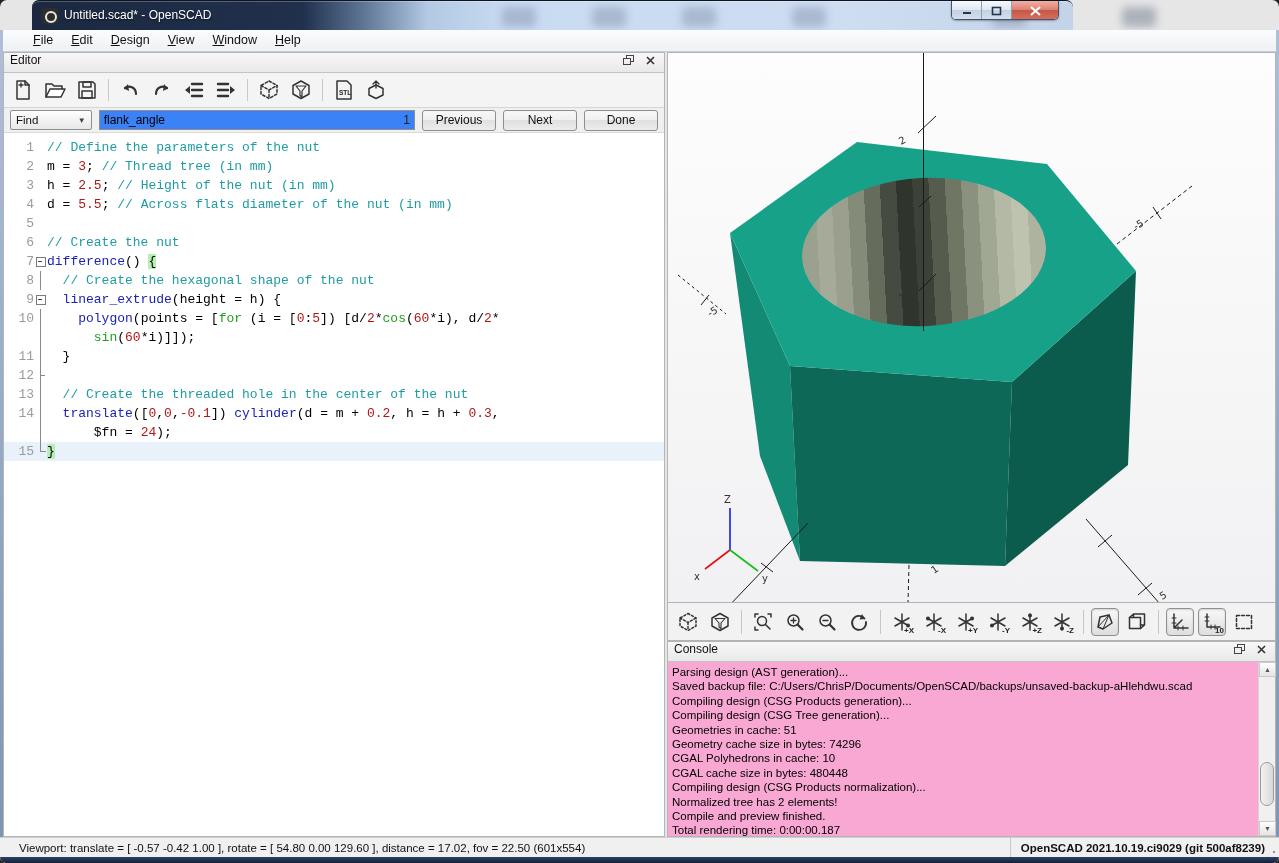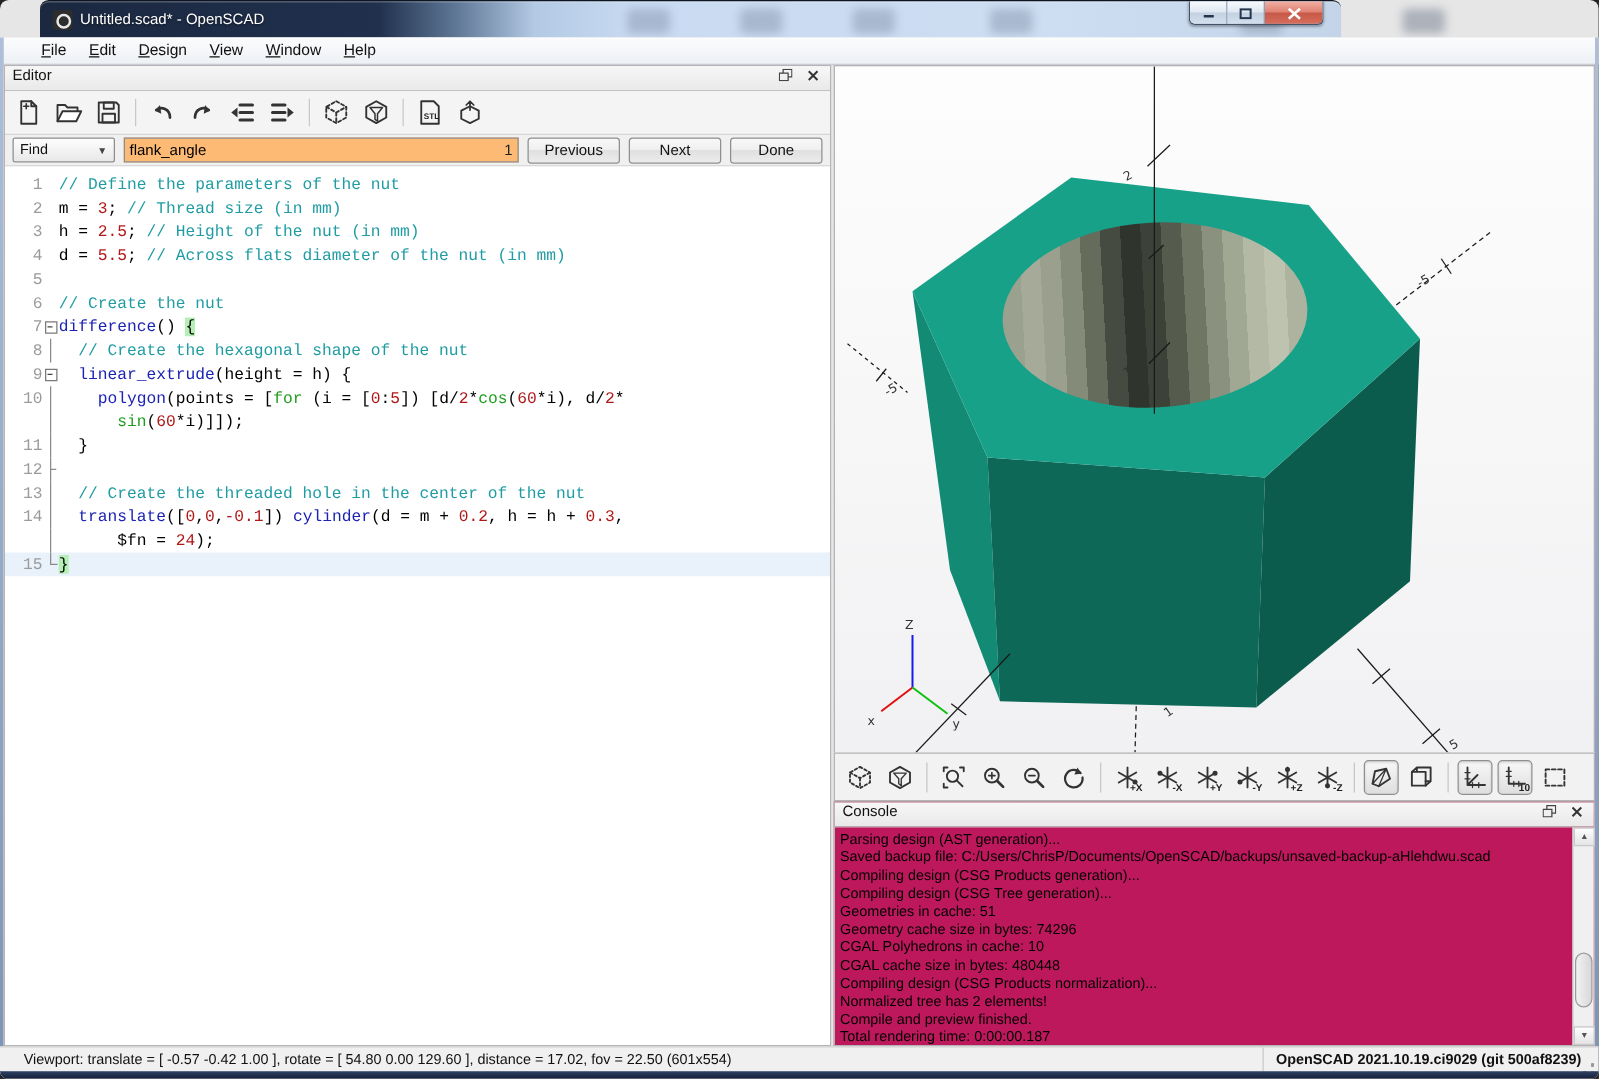--- a/index.html
+++ b/index.html
@@ -26,21 +26,21 @@
   .dock-header .spacer{flex:1;}
   .dock-hbtn{width:16px;height:14px;display:flex;align-items:center;justify-content:center;margin-left:6px;}
   
   .editor-dock{position:absolute;left:3px;top:52px;width:662px;height:785px;background:#ffffff;border:1px solid #b4b4b4;}
   .etoolbar{height:35px;background:#f4f4f4;border-bottom:1px solid #d6d6d6;display:flex;align-items:center;padding:0 6px;gap:6px;}
   .ebtn{width:26px;height:26px;display:flex;align-items:center;justify-content:center;border:1px solid transparent;border-radius:3px;}
   .etb-sep{width:1px;height:22px;background:#c8c8c8;margin:0 2px;}
   .findbar{height:25px;background:#f0f0f0;border-bottom:1px solid #d9d9d9;display:flex;align-items:center;padding:0 6px;gap:7px;}
   .find-combo{width:82px;height:20px;background:linear-gradient(#fefefe,#e8e8e8);border:1px solid #8e8e8e;border-radius:2px;font-size:11.5px;display:flex;align-items:center;padding:0 5px;color:#111;}
   .find-combo .arrow{margin-left:auto;font-size:8px;color:#444;}
-  .find-input{width:318px;height:20px;background:#fdba74;border:1px solid #8e8e8e;display:flex;align-items:center;font-size:12px;padding:0 4px;color:#000;}
+  .find-input{width:318px;height:20px;background:#3b82f6;border:1px solid #8e8e8e;display:flex;align-items:center;font-size:12px;padding:0 4px;color:#000;}
   .find-input .count{margin-left:auto;color:#222;}
   .fbtn{height:21px;min-width:74px;background:linear-gradient(#f8f8f8 0%,#f0f0f0 45%,#e0e0e0 50%,#ececec 100%);border:1px solid #8e8e8e;border-radius:3px;font-size:12px;display:flex;align-items:center;justify-content:center;color:#111;}
   
   .code-area{position:absolute;left:0;top:82px;right:0;bottom:0;background:#fff;overflow:hidden;padding-top:3px;font-family:"Liberation Mono",monospace;font-size:13px;line-height:19px;}
   .crow{display:flex;height:19px;white-space:pre;}
   .crow.cur{background:#e9f2fb;}
   .ln{width:30px;text-align:right;color:#9b9b9b;flex:none;}
   .fold{width:13px;flex:none;position:relative;}
   .fold.rail::before,.fold.tick::before,.fold.corner::before{content:'';position:absolute;left:6px;top:0;bottom:0;width:1px;background:#8a8a8a;}
   .fold.corner::before{bottom:9px;}
@@ -58,21 +58,21 @@
   
   .view3d{position:absolute;left:667px;top:52px;width:609px;height:550px;background:linear-gradient(#fdfdfd,#f1f1f3);border:1px solid #b4b4b4;border-bottom:none;overflow:hidden;}
   .view3d svg{position:absolute;left:0;top:0;}
   .nut-hole{position:absolute;left:134px;top:125px;width:244px;height:148px;border-radius:50%;transform:rotate(-3deg);}
   .vp-toolbar{position:absolute;left:667px;top:602px;width:609px;height:39px;background:#f2f2f2;border:1px solid #b4b4b4;display:flex;align-items:center;padding:0 6px;gap:4px;}
   .vbtn{width:28px;height:28px;position:relative;display:flex;align-items:center;justify-content:center;border:1px solid transparent;border-radius:4px;flex:none;}
   .vbtn.pressed{border:1px solid #8f8f8f;background:linear-gradient(#f8f8f8,#dedede);box-shadow:inset 0 1px 2px rgba(0,0,0,.15);}
   .vlbl{position:absolute;right:1px;bottom:0;font-size:8px;color:#222;font-weight:bold;}
   .vtb-sep{width:1px;height:24px;background:#c6c6c6;margin:0 3px;flex:none;}
   
-  .console-dock{position:absolute;left:667px;top:641px;width:609px;height:196px;background:#be185d;border:1px solid #b4b4b4;}
+  .console-dock{position:absolute;left:667px;top:641px;width:609px;height:196px;background:#f9a8d4;border:1px solid #b4b4b4;}
   .console-output{position:absolute;left:0;top:20px;right:17px;bottom:0;overflow:hidden;padding:3px 0 0 4px;font-size:11.5px;line-height:14.4px;color:#000;}
   .con-scroll{position:absolute;right:0;top:20px;width:17px;bottom:0;background:#f0f0f0;border-left:1px solid #d5d5d5;}
   .con-arrow{position:absolute;left:0;width:17px;height:15px;display:flex;align-items:center;justify-content:center;font-size:7px;color:#555;background:linear-gradient(#fdfdfd,#e5e5e5);border:1px solid #c9c9c9;}
   .con-thumb{position:absolute;left:1px;width:14px;height:44px;top:100px;background:linear-gradient(90deg,#f2f2f2,#d8d8d8);border:1px solid #9a9a9a;border-radius:7px;}
   
   .statusbar{position:absolute;left:0;top:837px;width:1279px;height:20px;background:#f0f0f0;border-top:1px solid #cfcfcf;display:flex;align-items:center;font-size:11.5px;color:#111;}
   .status-left{padding-left:6px;flex:1;margin-left:13px;}
   .status-right{border-left:1px solid #c8c8c8;padding:0 14px 0 10px;height:100%;display:flex;align-items:center;font-weight:bold;}
   .grip{position:absolute;right:2px;bottom:2px;width:12px;height:12px;
     background:radial-gradient(circle 1.4px at 9px 3px,#999 1.4px,transparent 1.6px),radial-gradient(circle 1.4px at 9px 9px,#999 1.4px,transparent 1.6px),radial-gradient(circle 1.4px at 3px 9px,#999 1.4px,transparent 1.6px);}
@@ -226,21 +226,21 @@
           <span>flank_angle</span>
           <span class="count">1</span>
         </div>
       <div class="fbtn">Previous</div>
       <div class="fbtn">Next</div>
       <div class="fbtn">Done</div>
     </div>
 
     <div class="code-area">
         <div class="crow"><span class="ln">1</span><span class="fold "></span><span class="cline"><span class="sg-c">// Define the parameters of the nut</span></span></div>
-        <div class="crow"><span class="ln">2</span><span class="fold "></span><span class="cline"><span class="sg-t">m = </span><span class="sg-n">3</span><span class="sg-t">; </span><span class="sg-c">// Thread size (in mm)</span></span></div>
+        <div class="crow"><span class="ln">2</span><span class="fold "></span><span class="cline"><span class="sg-t">m = </span><span class="sg-n">3</span><span class="sg-t">; </span><span class="sg-c">// Thread tree (in mm)</span></span></div>
         <div class="crow"><span class="ln">3</span><span class="fold "></span><span class="cline"><span class="sg-t">h = </span><span class="sg-n">2.5</span><span class="sg-t">; </span><span class="sg-c">// Height of the nut (in mm)</span></span></div>
         <div class="crow"><span class="ln">4</span><span class="fold "></span><span class="cline"><span class="sg-t">d = </span><span class="sg-n">5.5</span><span class="sg-t">; </span><span class="sg-c">// Across flats diameter of the nut (in mm)</span></span></div>
         <div class="crow"><span class="ln">5</span><span class="fold "></span><span class="cline"></span></div>
         <div class="crow"><span class="ln">6</span><span class="fold "></span><span class="cline"><span class="sg-c">// Create the nut</span></span></div>
         <div class="crow"><span class="ln">7</span><span class="fold box"></span><span class="cline"><span class="sg-k">difference</span><span class="sg-t">() </span><span class="sg-hb">{</span></span></div>
         <div class="crow"><span class="ln">8</span><span class="fold rail"></span><span class="cline"><span class="sg-t">  </span><span class="sg-c">// Create the hexagonal shape of the nut</span></span></div>
         <div class="crow"><span class="ln">9</span><span class="fold box"></span><span class="cline"><span class="sg-t">  </span><span class="sg-k">linear_extrude</span><span class="sg-t">(height = h) {</span></span></div>
         <div class="crow"><span class="ln">10</span><span class="fold rail"></span><span class="cline"><span class="sg-t">    </span><span class="sg-k">polygon</span><span class="sg-t">(points = [</span><span class="sg-g">for</span><span class="sg-t"> (i = [</span><span class="sg-n">0</span><span class="sg-t">:</span><span class="sg-n">5</span><span class="sg-t">]) [d/</span><span class="sg-n">2</span><span class="sg-t">*</span><span class="sg-g">cos</span><span class="sg-t">(</span><span class="sg-n">60</span><span class="sg-t">*i), d/</span><span class="sg-n">2</span><span class="sg-t">*</span></span></div>
         <div class="crow"><span class="ln"></span><span class="fold rail"></span><span class="cline"><span class="sg-t">      </span><span class="sg-g">sin</span><span class="sg-t">(</span><span class="sg-n">60</span><span class="sg-t">*i)]]);</span></span></div>
         <div class="crow"><span class="ln">11</span><span class="fold rail"></span><span class="cline"><span class="sg-t">  }</span></span></div>

